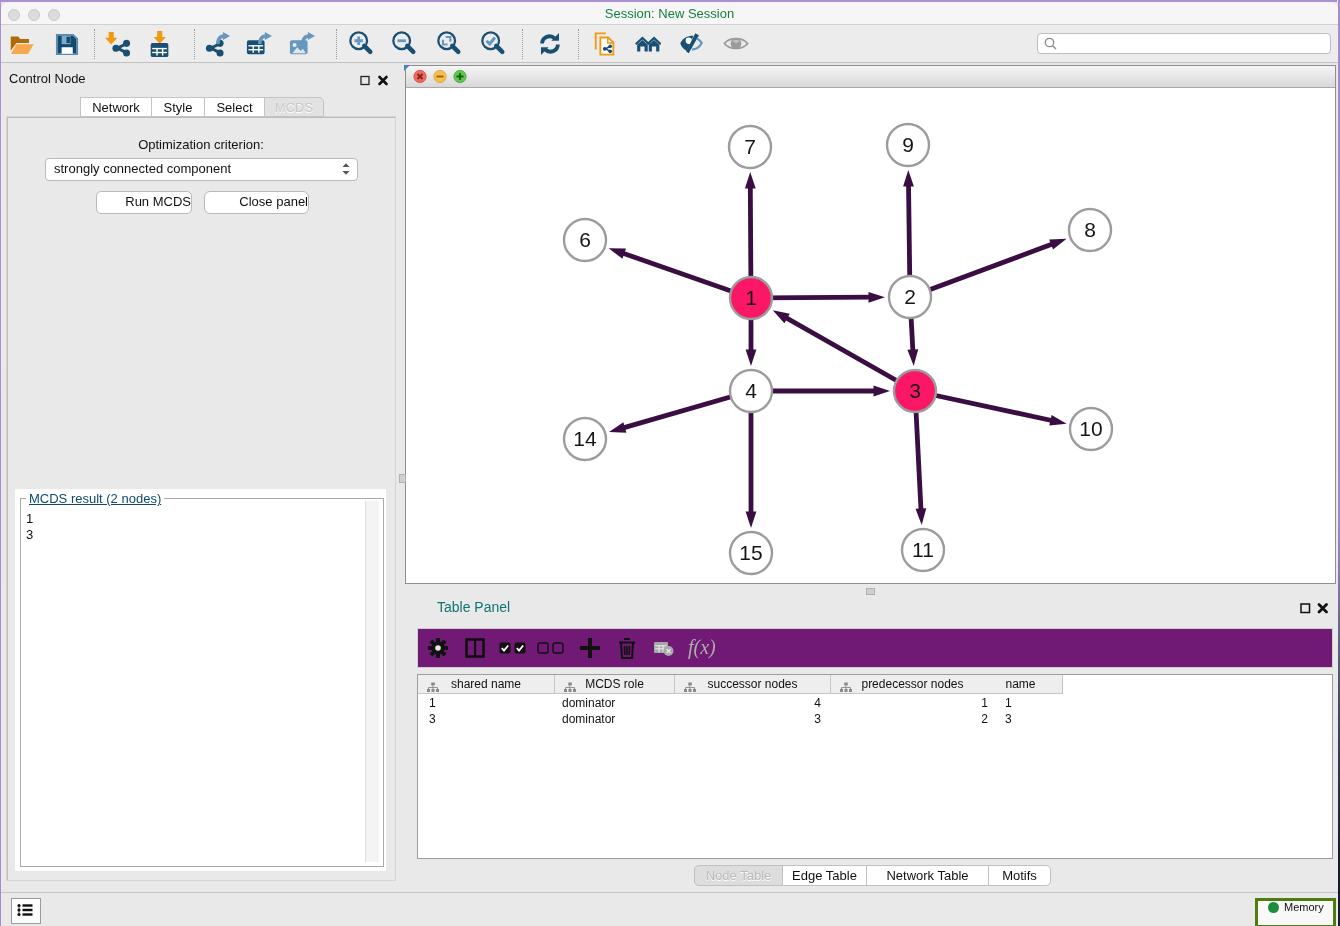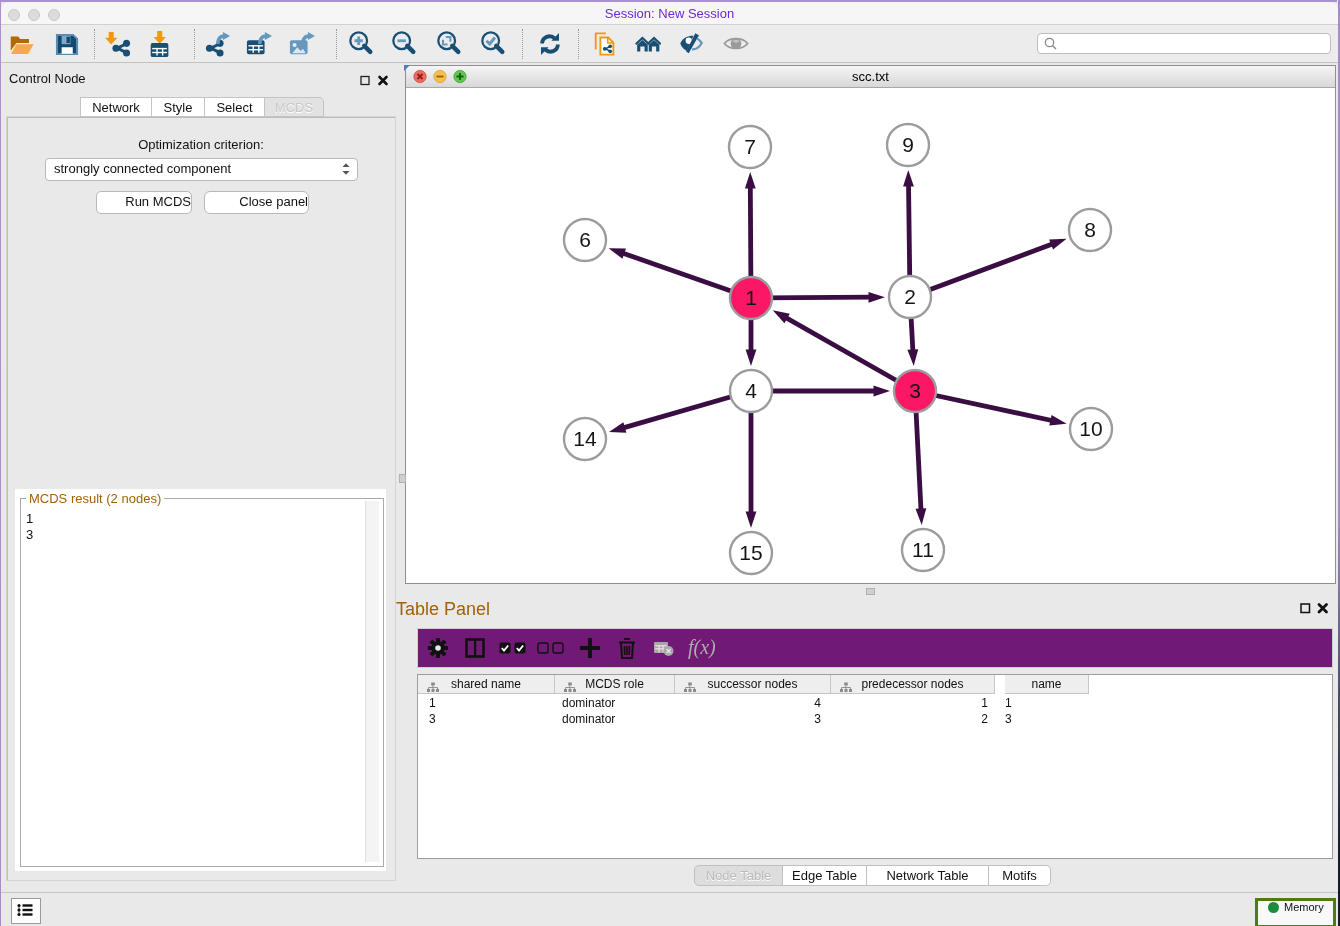--- a/index.html
+++ b/index.html
@@ -6,21 +6,21 @@
 body{width:1340px;height:926px;overflow:hidden;position:relative;
  font-family:"Liberation Sans",sans-serif;background:linear-gradient(146deg,#ab91d3 0%,#a58bcb 60%,#a08ac4 78%,#454a63 88%,#141c2c 96%);}
 .abs{position:absolute;}
 #app{position:absolute;left:1px;top:0;width:1337px;height:926px;background:#e9e9e9;}
 
 #titlebar{position:absolute;left:0;top:2px;width:1337px;height:22px;background:#f6f6f6;
  border-radius:8px 8px 0 0;border-bottom:1px solid #d0d0d0;}
 .tl{position:absolute;top:7px;width:12px;height:12px;border-radius:50%;
  background:#dcdcdc;border:1px solid #c8c8c8;box-sizing:border-box;}
 #wtitle{position:absolute;top:4px;left:0;width:100%;text-align:center;
- color:#6d28d9;font-size:13px;}
+ color:#15803d;font-size:13px;}
 
 #toolbar{position:absolute;left:0;top:25px;width:1337px;height:37px;background:#ececec;
  border-bottom:1px solid #c2c2c2;}
 .tbi{position:absolute;top:6px;width:26px;height:26px;}
 .tbsep{position:absolute;top:4px;width:0;height:30px;border-left:1px dotted #9a9a9a;}
 #searchbox{position:absolute;left:1036px;top:8px;width:292px;height:19px;background:#fff;
  border:1px solid #bdbdbd;border-radius:4px;}
 
 #cp-title{position:absolute;left:8px;top:71px;font-size:13px;color:#111;}
 #cp-border{position:absolute;left:5px;top:116px;width:388px;height:763px;
@@ -28,32 +28,32 @@
 .tab{position:absolute;top:97px;height:20px;background:#fff;border:1px solid #c4c4c4;
  box-sizing:border-box;font-size:13px;text-align:center;line-height:19px;color:#111;}
 #optlabel{position:absolute;left:5px;top:137px;width:390px;text-align:center;font-size:13px;color:#111;}
 #combo{position:absolute;left:44px;top:158px;width:311px;height:21px;background:#fff;
  border:1px solid #b9b9b9;border-radius:4px;font-size:13px;line-height:20px;color:#111;}
 .btn{position:absolute;top:191px;height:21px;background:#fff;border:1px solid #b9b9b9;
  border-radius:5px;font-size:13px;text-align:right;line-height:20px;color:#111;}
 #scrollarea{position:absolute;left:14px;top:489px;width:371px;height:382px;background:#fff;}
 #groupbox{position:absolute;left:19px;top:498px;width:362px;height:367px;
  border:1px solid #aaa;}
-#gbtitle{position:absolute;left:5px;top:-8px;background:#fff;padding:0 3px;font-size:13px;color:#a16207;}
+#gbtitle{position:absolute;left:5px;top:-8px;background:#fff;padding:0 3px;font-size:13px;color:#0c4a6e;text-decoration:underline;}
 #gbinner{position:absolute;left:5px;top:12px;width:340px;font-size:13px;color:#111;line-height:16px;}
 #gbscroll{position:absolute;right:4px;top:2px;width:13px;height:361px;background:#f4f4f4;
  border-left:1px solid #e0e0e0;}
 
 #netwin{position:absolute;left:404px;top:65px;width:931px;height:519px;
  border:1px solid #8f8f8f;box-sizing:border-box;background:#fff;}
 #nettitle{position:absolute;left:0;top:0;width:100%;height:21px;
  background:linear-gradient(#f5f5f5,#d8d8d8);border-bottom:1px solid #a8a8a8;}
 #netname{position:absolute;top:3px;left:0;width:100%;text-align:center;font-size:13px;color:#000;}
 
-#tp-title{position:absolute;left:395px;top:599px;font-size:18px;color:#a16207;}
+#tp-title{position:absolute;left:436px;top:599px;font-size:14px;color:#0f766e;}
 #tp-toolbar{position:absolute;left:416px;top:628px;width:914px;height:38px;
  background:#701a75;border:1px solid #d0d0d0;}
 #tbl{position:absolute;left:416px;top:674px;width:914px;height:183px;background:#fff;
  border:1px solid #9d9d9d;}
 .th{position:absolute;top:0;height:19px;background:#eee;border-right:1px solid #c6c6c6;
  border-bottom:1px solid #c6c6c6;box-sizing:border-box;font-size:12px;text-align:center;
  line-height:18px;color:#111;}
 .td{position:absolute;font-size:12px;color:#111;height:17px;line-height:17px;}
 .btab{position:absolute;top:865px;height:21px;border:1px solid #c0c0c0;background:#fff;
  box-sizing:border-box;font-size:13px;text-align:center;line-height:19px;color:#111;}
@@ -250,21 +250,20 @@
   <div id="netwin">
     <div id="nettitle">
       <svg width="70" height="21" viewBox="0 0 70 21" style="position:absolute;left:0;top:0;">
           <circle cx="14" cy="10.5" r="6.2" fill="#ed6a5f" stroke="#d05348" stroke-width="0.8"></circle>
           <path d="M11.5 8 L16.5 13 M16.5 8 L11.5 13" stroke="#8c1f1b" stroke-width="1.8"></path>
           <circle cx="34" cy="10.5" r="6.2" fill="#f5bf4f" stroke="#d9a33f" stroke-width="0.8"></circle>
           <path d="M30.5 10.5 L37.5 10.5" stroke="#985f00" stroke-width="1.8"></path>
           <circle cx="54" cy="10.5" r="6.2" fill="#62c454" stroke="#4ea73e" stroke-width="0.8"></circle>
           <path d="M50.5 10.5 L57.5 10.5 M54 7 L54 14" stroke="#106303" stroke-width="1.8"></path>
         </svg>
-        <div id="netname">scc.txt</div>
     </div>
     <svg id="graph" width="929" height="496" style="position:absolute;left:0;top:21px;">
 <g stroke="#3a0e42" stroke-width="4.8" fill="none">
 <line x1="345.0" y1="211.0" x2="344.3" y2="98.0"></line>
 <line x1="345.0" y1="211.0" x2="214.9" y2="165.5"></line>
 <line x1="345.0" y1="211.0" x2="466.0" y2="210.2"></line>
 <line x1="345.0" y1="211.0" x2="345.0" y2="266.0"></line>
 <line x1="504.0" y1="210.0" x2="502.5" y2="96.0"></line>
 <line x1="504.0" y1="210.0" x2="648.4" y2="156.3"></line>
 <line x1="504.0" y1="210.0" x2="507.0" y2="266.1"></line>
@@ -404,21 +403,21 @@
           </svg></span>successor nodes</div>
       <div class="th" style="left:413px;width:164px;"><span style="position:absolute;left:9px;top:4px;"><svg width="12" height="11" viewBox="0 0 12 11" style="vertical-align:-1px;">
             <g fill="#8a8a8a">
               <rect x="4.2" y="0.5" width="3.6" height="3"></rect>
               <rect x="0" y="7" width="3" height="3"></rect>
               <rect x="4.5" y="7" width="3" height="3"></rect>
               <rect x="9" y="7" width="3" height="3"></rect>
               <path d="M5.7 3.5 L5.7 5.5 M1.5 7 L1.5 5.5 L10.5 5.5 L10.5 7 M6 5.5 L6 7" stroke="#8a8a8a" stroke-width="0.9" fill="none"></path>
             </g>
           </svg></span>predecessor nodes</div>
-      <div class="th" style="left:587px;width:84px;">name</div>
+      <div class="th" style="left:561px;width:84px;">name</div>
       <div class="td" style="left:11px;top:20px;">1</div>
       <div class="td" style="left:144px;top:20px;">dominator</div>
       <div class="td" style="left:257px;top:20px;width:146px;text-align:right;">4</div>
       <div class="td" style="left:413px;top:20px;width:157px;text-align:right;">1</div>
       <div class="td" style="left:587px;top:20px;">1</div>
       <div class="td" style="left:11px;top:36px;">3</div>
       <div class="td" style="left:144px;top:36px;">dominator</div>
       <div class="td" style="left:257px;top:36px;width:146px;text-align:right;">3</div>
       <div class="td" style="left:413px;top:36px;width:157px;text-align:right;">2</div>
       <div class="td" style="left:587px;top:36px;">3</div>

